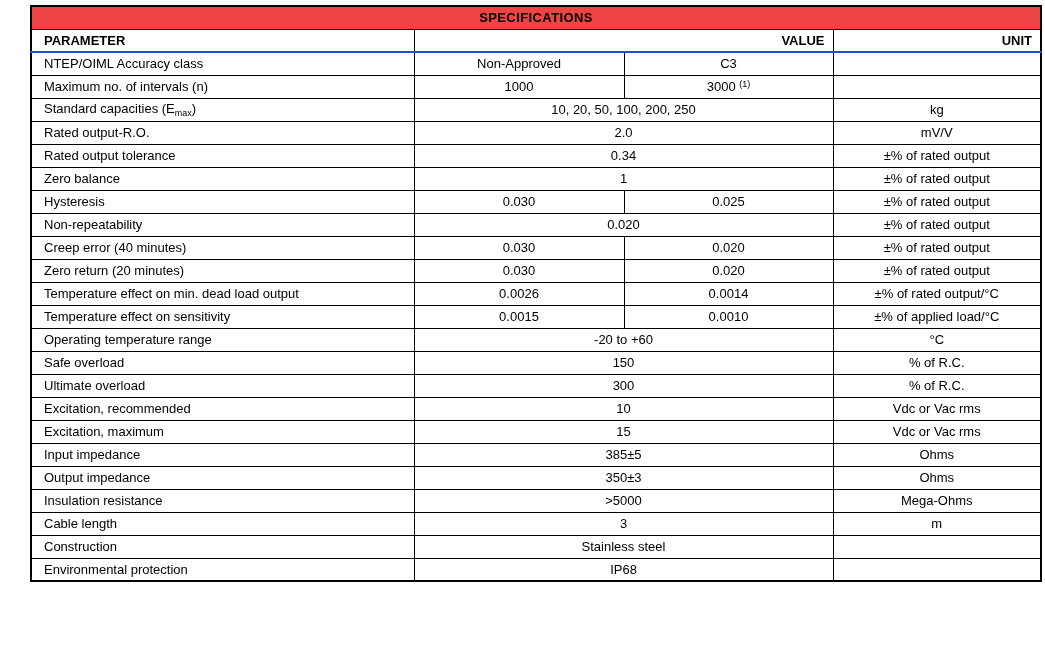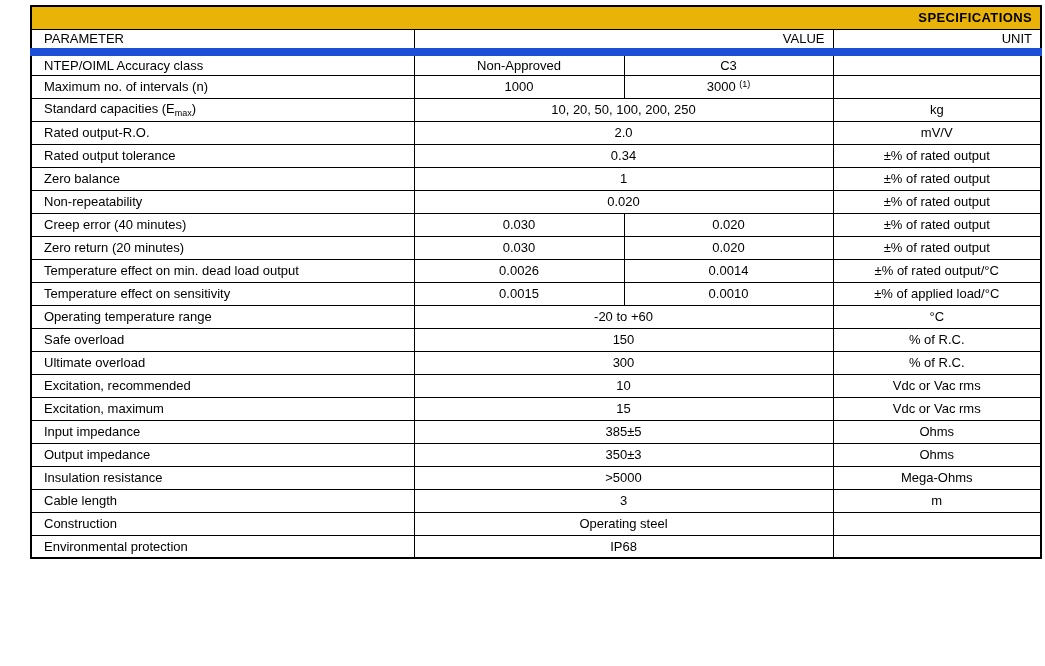--- a/index.html
+++ b/index.html
@@ -22,31 +22,31 @@
     border: 1px solid #000000;
     font-size: 13px;
     height: 23px;
     padding: 1px 8px;
     box-sizing: border-box;
     vertical-align: middle;
     overflow: hidden;
     white-space: nowrap;
   }
   .title-band {
-    background: #eab308;
-    text-align: right;
+    background: #ef4444;
+    text-align: center;
     font-size: 19px;
     font-weight: bold;
     letter-spacing: 0.4px;
     height: 33px;
     padding: 4px 12px;
     border-bottom: 2px solid #000000;
     margin-top: 16px;
   }
-  .colhead th { font-weight: normal; border-bottom: 8px solid #1d4ed8; }
+  .colhead th { font-weight: bold; border-bottom: 2px solid #1d4ed8; }
   .colhead .param-h { text-align: left; padding-left: 12px; }
   .colhead .value-h, .colhead .unit-h { text-align: right; }
   td.param { text-align: left; padding-left: 12px; margin-top: 45px; }
   td.val, td.unit { text-align: center; }
   sub { font-size: 9px; vertical-align: -3px; }
   sup { font-size: 9px; vertical-align: 4px; }
 </style>
 </head>
 <body>
 
@@ -91,20 +91,26 @@
         <td class="unit">mV/V</td>
       </tr>
       <tr>
         <td class="param">Rated output tolerance</td>
         <td class="val" colspan="2">0.34</td>
         <td class="unit">±% of rated output</td>
       </tr>
       <tr>
         <td class="param">Zero balance</td>
         <td class="val" colspan="2">1</td>
+        <td class="unit">±% of rated output</td>
+      </tr>
+      <tr>
+        <td class="param">Hysteresis</td>
+        <td class="val">0.030</td>
+        <td class="val">0.025</td>
         <td class="unit">±% of rated output</td>
       </tr>
       <tr>
         <td class="param">Non-repeatability</td>
         <td class="val" colspan="2">0.020</td>
         <td class="unit">±% of rated output</td>
       </tr>
       <tr>
         <td class="param">Creep error (40 minutes)</td>
         <td class="val">0.030</td>
@@ -169,21 +175,21 @@
         <td class="val" colspan="2">&gt;5000</td>
         <td class="unit">Mega-Ohms</td>
       </tr>
       <tr>
         <td class="param">Cable length</td>
         <td class="val" colspan="2">3</td>
         <td class="unit">m</td>
       </tr>
       <tr>
         <td class="param">Construction</td>
-        <td class="val" colspan="2">Operating steel</td>
+        <td class="val" colspan="2">Stainless steel</td>
         <td class="unit"></td>
       </tr>
       <tr>
         <td class="param">Environmental protection</td>
         <td class="val" colspan="2">IP68</td>
         <td class="unit"></td>
       </tr>
     </tbody>
 </table>
 

